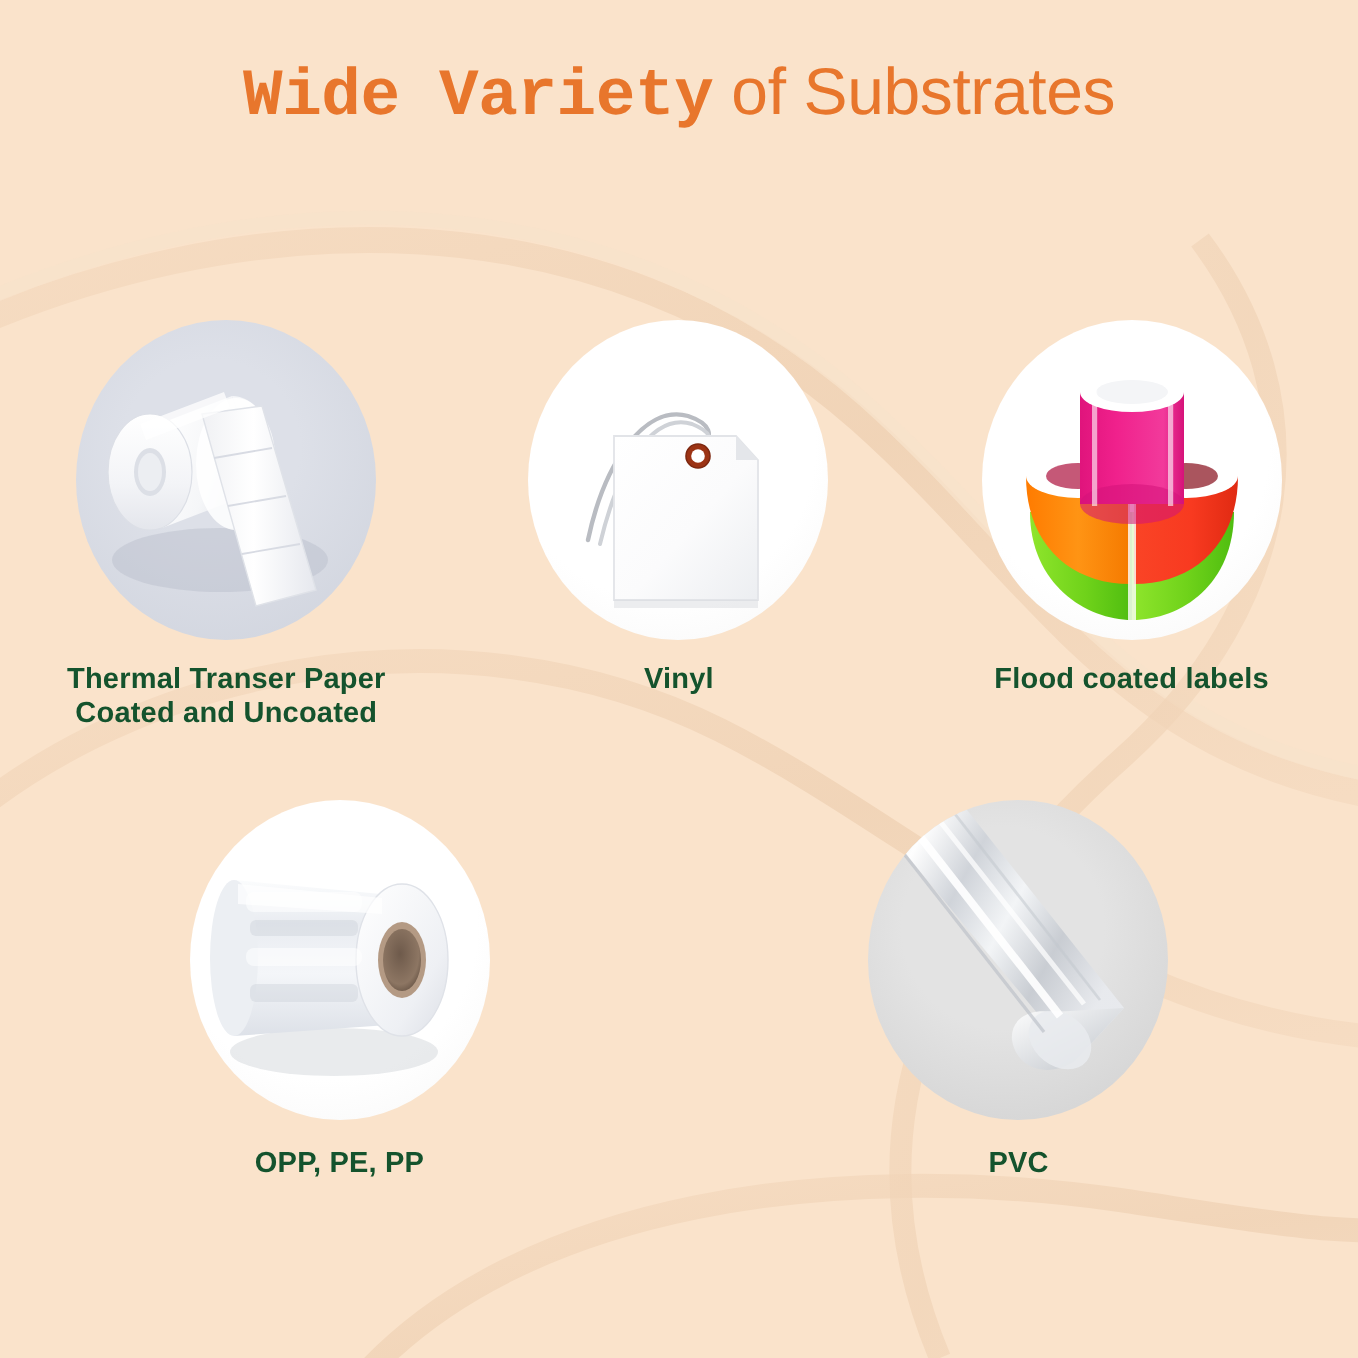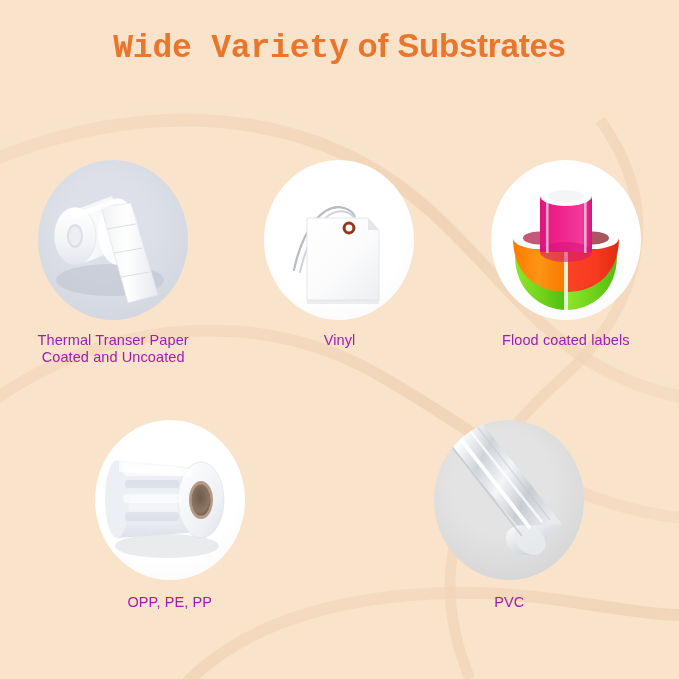--- a/index.html
+++ b/index.html
@@ -45,37 +45,37 @@
     line-height: 44px;
     letter-spacing: -0.2px;
     white-space: nowrap;
   }
   .title-strong {
     font-weight: bold;
     color: #e8762c;
     font-family: Liberation Mono, monospace;
   }
   .title-light {
-    font-weight: bold;
+    font-weight: normal;
     color: #e8762c;
   }
 
   
   .grid {
     position: absolute;
     left: 0;
     width: 679px;
     z-index: 4;
     display: flex;
     flex-direction: row;
     justify-content: space-around;
     align-items: flex-start;
   }
   #row-1 { top: 160px; }
-  #row-2 { top: 420px; }
+  #row-2 { top: 400px; }
 
   .cell {
     width: 200px;
     display: flex;
     flex-direction: column;
     align-items: center;
   }
 
   .circle {
     position: relative;
@@ -85,23 +85,23 @@
     overflow: hidden;
     display: block;
   }
   .circle-white  { background: radial-gradient(circle at 45% 40%, #ffffff 60%, #f6f6f6 100%); }
   .circle-bluegray { background: radial-gradient(circle at 45% 40%, #dde0e8 35%, #ced2dc 100%); }
   .circle-gray   { background: radial-gradient(circle at 45% 40%, #e3e3e3 40%, #cfcfcf 100%); }
 
   .caption {
     margin-top: 8px;
     text-align: center;
-    color: #a21caf;
+    color: #14532d;
     font-size: 14.5px;
-    font-weight: normal;
+    font-weight: bold;
     line-height: 17px;
     letter-spacing: 0.1px;
   }
   .caption .line2 { display: block; }
 
   
   #row-1 .caption { margin-top: 12px; }
   #row-2 .caption { margin-top: 14px; }
 
   svg { display: block; }

